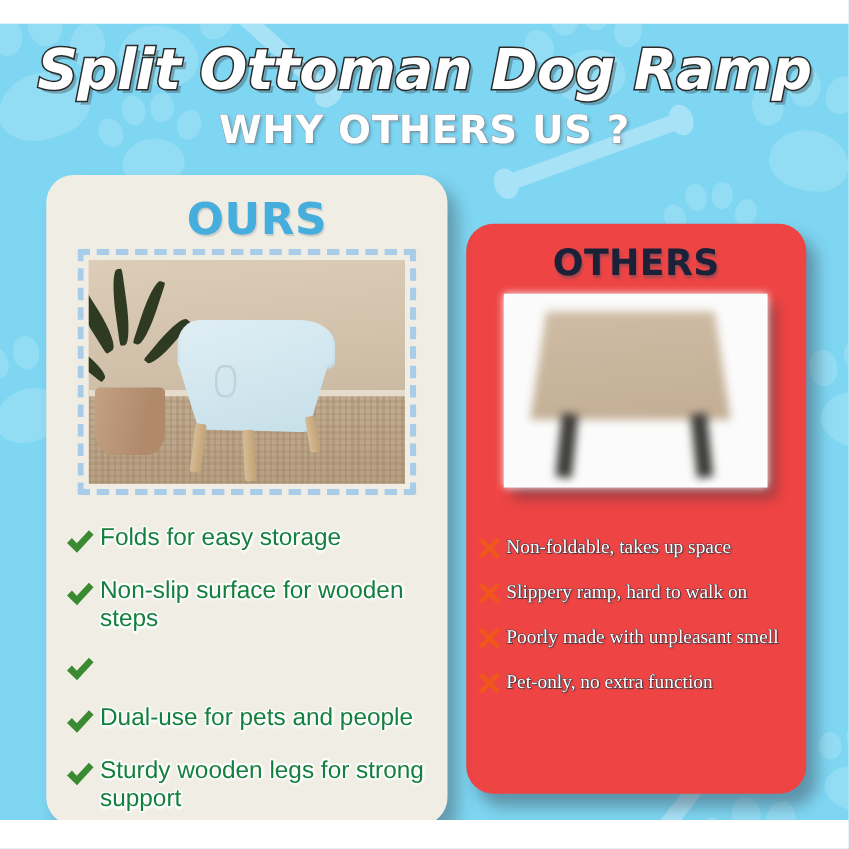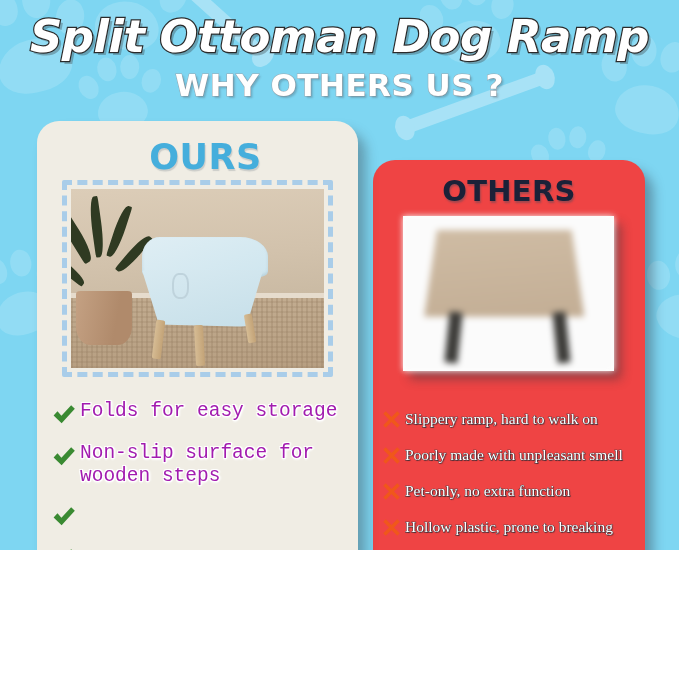--- a/index.html
+++ b/index.html
@@ -9,23 +9,24 @@
   body {
     width: 679px;
     height: 679px;
     overflow: hidden;
     font-family: "Liberation Sans", sans-serif;
   }
 
   #infographic {
     position: relative;
     width: 679px;
-    height: 550px;
+    height: 637px;
     background: #7ED6F2;
     overflow: hidden;
+    margin-top: 19px;
   }
 
   
   .bg-layer {
     position: absolute;
     inset: 0;
     overflow: hidden;
   }
   .paw {
     position: absolute;
@@ -301,24 +302,24 @@
   }
   .mark {
     flex: 0 0 auto;
     line-height: 1;
     margin-right: 3px;
   }
   .check-icon { width: 26px; height: 26px; display: block; margin-top: 2px; }
   .x-icon { width: 21px; height: 21px; display: block; margin-top: 2px; }
 
   .li-text-ours {
-    font-family: Liberation Mono, monospace;
+    font-family: Liberation Sans, sans-serif;
     font-size: 19.5px;
     line-height: 1.18;
-    color: #a21caf;
+    color: #15803d;
     text-shadow:
       1px 1px 0 #fff, -1px 1px 0 #fff, 1px -1px 0 #fff, -1px -1px 0 #fff,
       0 2px 2px #fff, 2px 0 2px #fff;
   }
   #list-others .li { margin-bottom: 13px; }
   .li-text-others {
     font-family: "Liberation Serif", serif;
     font-size: 15.5px;
     line-height: 1.15;
     color: #ffffff;
@@ -433,45 +434,45 @@
       </div>
     </div>
 
     <ul class="list" id="list-others">
       <li class="li">
         <span class="mark">
           <svg class="x-icon" viewBox="0 0 24 24">
               <path d="M5.4 2.6 L12 9.2 L18.6 2.6 L21.4 5.4 L14.8 12 L21.4 18.6 L18.6 21.4 L12 14.8 L5.4 21.4 L2.6 18.6 L9.2 12 L2.6 5.4 Z" fill="#F0571B"></path>
             </svg>
         </span>
-        <span class="li-text-others">Slippery ramp, hard to walk on</span>
+        <span class="li-text-others">Non-foldable, takes up space</span>
       </li>
       <li class="li">
         <span class="mark">
           <svg class="x-icon" viewBox="0 0 24 24">
               <path d="M5.4 2.6 L12 9.2 L18.6 2.6 L21.4 5.4 L14.8 12 L21.4 18.6 L18.6 21.4 L12 14.8 L5.4 21.4 L2.6 18.6 L9.2 12 L2.6 5.4 Z" fill="#F0571B"></path>
             </svg>
         </span>
-        <span class="li-text-others">Poorly made with unpleasant smell</span>
+        <span class="li-text-others">Slippery ramp, hard to walk on</span>
       </li>
       <li class="li">
         <span class="mark">
           <svg class="x-icon" viewBox="0 0 24 24">
               <path d="M5.4 2.6 L12 9.2 L18.6 2.6 L21.4 5.4 L14.8 12 L21.4 18.6 L18.6 21.4 L12 14.8 L5.4 21.4 L2.6 18.6 L9.2 12 L2.6 5.4 Z" fill="#F0571B"></path>
             </svg>
         </span>
-        <span class="li-text-others">Pet-only, no extra function</span>
+        <span class="li-text-others">Poorly made with unpleasant smell</span>
       </li>
       <li class="li">
         <span class="mark">
           <svg class="x-icon" viewBox="0 0 24 24">
               <path d="M5.4 2.6 L12 9.2 L18.6 2.6 L21.4 5.4 L14.8 12 L21.4 18.6 L18.6 21.4 L12 14.8 L5.4 21.4 L2.6 18.6 L9.2 12 L2.6 5.4 Z" fill="#F0571B"></path>
             </svg>
         </span>
-        <span class="li-text-others">Hollow plastic, prone to breaking</span>
+        <span class="li-text-others">Pet-only, no extra function</span>
       </li>
     </ul>
   </div>
 
   <div class="panel" id="panel-ours">
     <div class="ours-heading">OURS</div>
 
     <div class="photo-frame">
       <div class="photo-ours">
         <div class="wall"></div>
@@ -517,17 +518,26 @@
               <path d="M2.4 12.4 L6.0 8.6 L9.6 12.6 L18.6 3.0 L22.0 6.2 L9.8 19.6 Z" fill="#3A8A32"></path>
             </svg>
         </span>
       </li>
       <li class="li">
         <span class="mark">
           <svg class="check-icon" viewBox="0 0 24 24">
               <path d="M2.4 12.4 L6.0 8.6 L9.6 12.6 L18.6 3.0 L22.0 6.2 L9.8 19.6 Z" fill="#3A8A32"></path>
             </svg>
         </span>
+        <span class="li-text-ours">Dual-use for pets and people</span>
+      </li>
+      <li class="li">
+        <span class="mark">
+          <svg class="check-icon" viewBox="0 0 24 24">
+              <path d="M2.4 12.4 L6.0 8.6 L9.6 12.6 L18.6 3.0 L22.0 6.2 L9.8 19.6 Z" fill="#3A8A32"></path>
+            </svg>
+        </span>
+        <span class="li-text-ours">Sturdy wooden legs for strong support</span>
       </li>
     </ul>
   </div>
 
 </div>
 
 </body></html>

